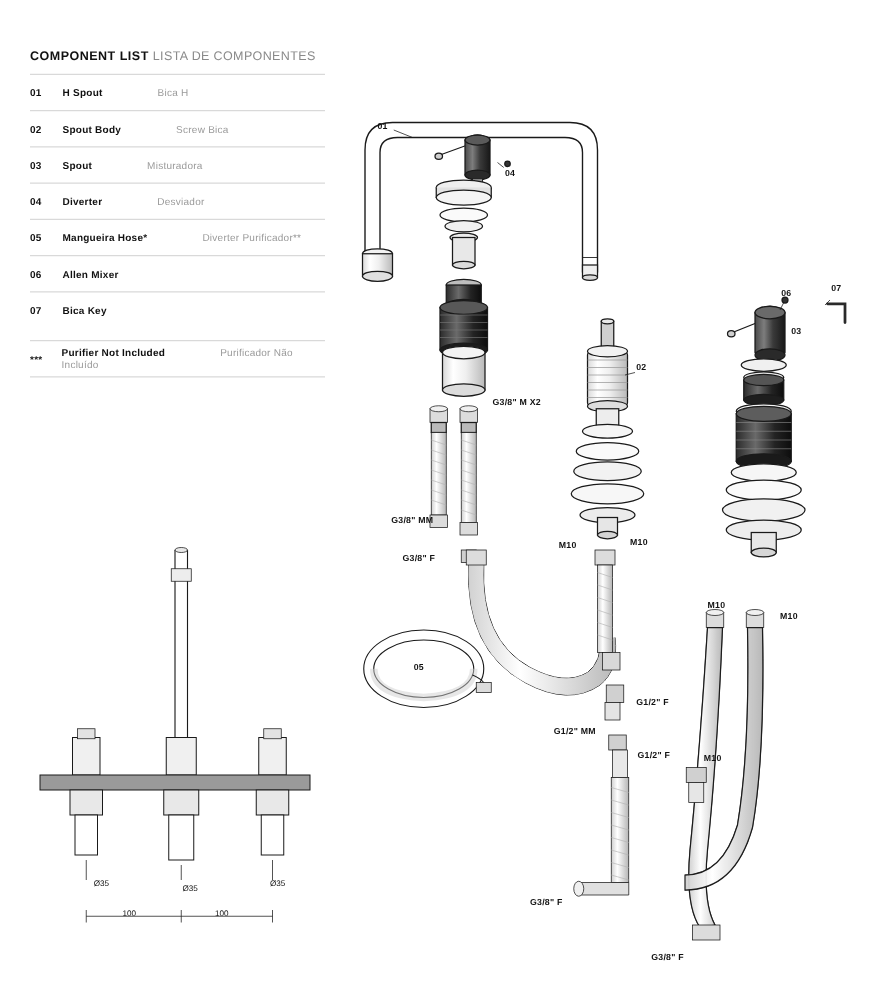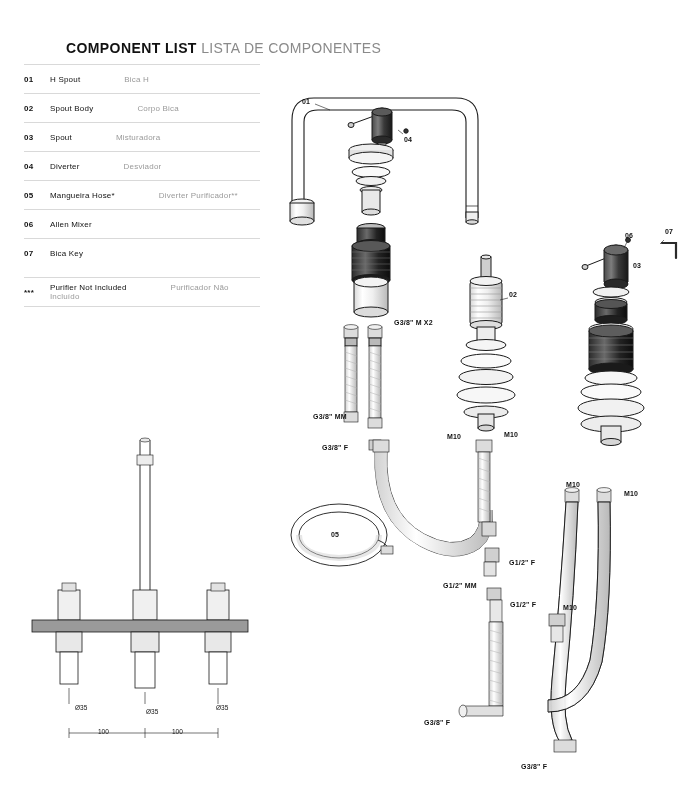--- a/index.html
+++ b/index.html
@@ -17,45 +17,44 @@
   }
 
   
   #component-list {
     position: absolute;
     left: 24px;
     top: 40px;
     width: 236px;
   }
   .cl-title {
-    font-size: 14px;
+    font-size: 10px;
     letter-spacing: 0.4px;
     padding-bottom: 8px;
     white-space: nowrap;
-    margin-left: 42px;
   }
   .cl-title b { font-weight: 700; color: #111; }
   .cl-title span { font-weight: 400; color: #8a8a8a; letter-spacing: 0.3px; }
 
   .cl-row {
     border-top: 1px solid #d9d9d9;
     height: 28px;
     display: flex;
     align-items: center;
     font-size: 8px;
     letter-spacing: 0.2px;
   }
   .cl-row:last-child { border-bottom: 1px solid #d9d9d9; }
   .cl-num {
     width: 26px;
     font-weight: 700;
     color: #111;
     font-size: 8px;
   }
-  .cl-en { font-weight: 400; color: #111; }
+  .cl-en { font-weight: 700; color: #111; }
   .cl-pt { font-weight: 400; color: #9a9a9a; margin-left: 4px; padding-left: 40px; }
   .cl-row.note { border-top: 1px solid #d9d9d9; }
 
   
   #drawing {
     position: absolute;
     left: 0; top: 0;
     width: 700px; height: 800px;
   }
   .lbl {
@@ -85,21 +84,21 @@
   <div class="cl-row">
     <div class="cl-num">01</div>
     <div>
       <span class="cl-en">H Spout</span><span class="cl-pt">Bica H</span>
     </div>
   </div>
 
   <div class="cl-row">
     <div class="cl-num">02</div>
     <div>
-      <span class="cl-en">Spout Body</span><span class="cl-pt">Corpo Bica</span>
+      <span class="cl-en">Spout Body</span><span class="cl-pt">Screw Bica</span>
     </div>
   </div>
 
   <div class="cl-row">
     <div class="cl-num">03</div>
     <div>
       <span class="cl-en">Spout</span><span class="cl-pt">Misturadora</span>
     </div>
   </div>
 

